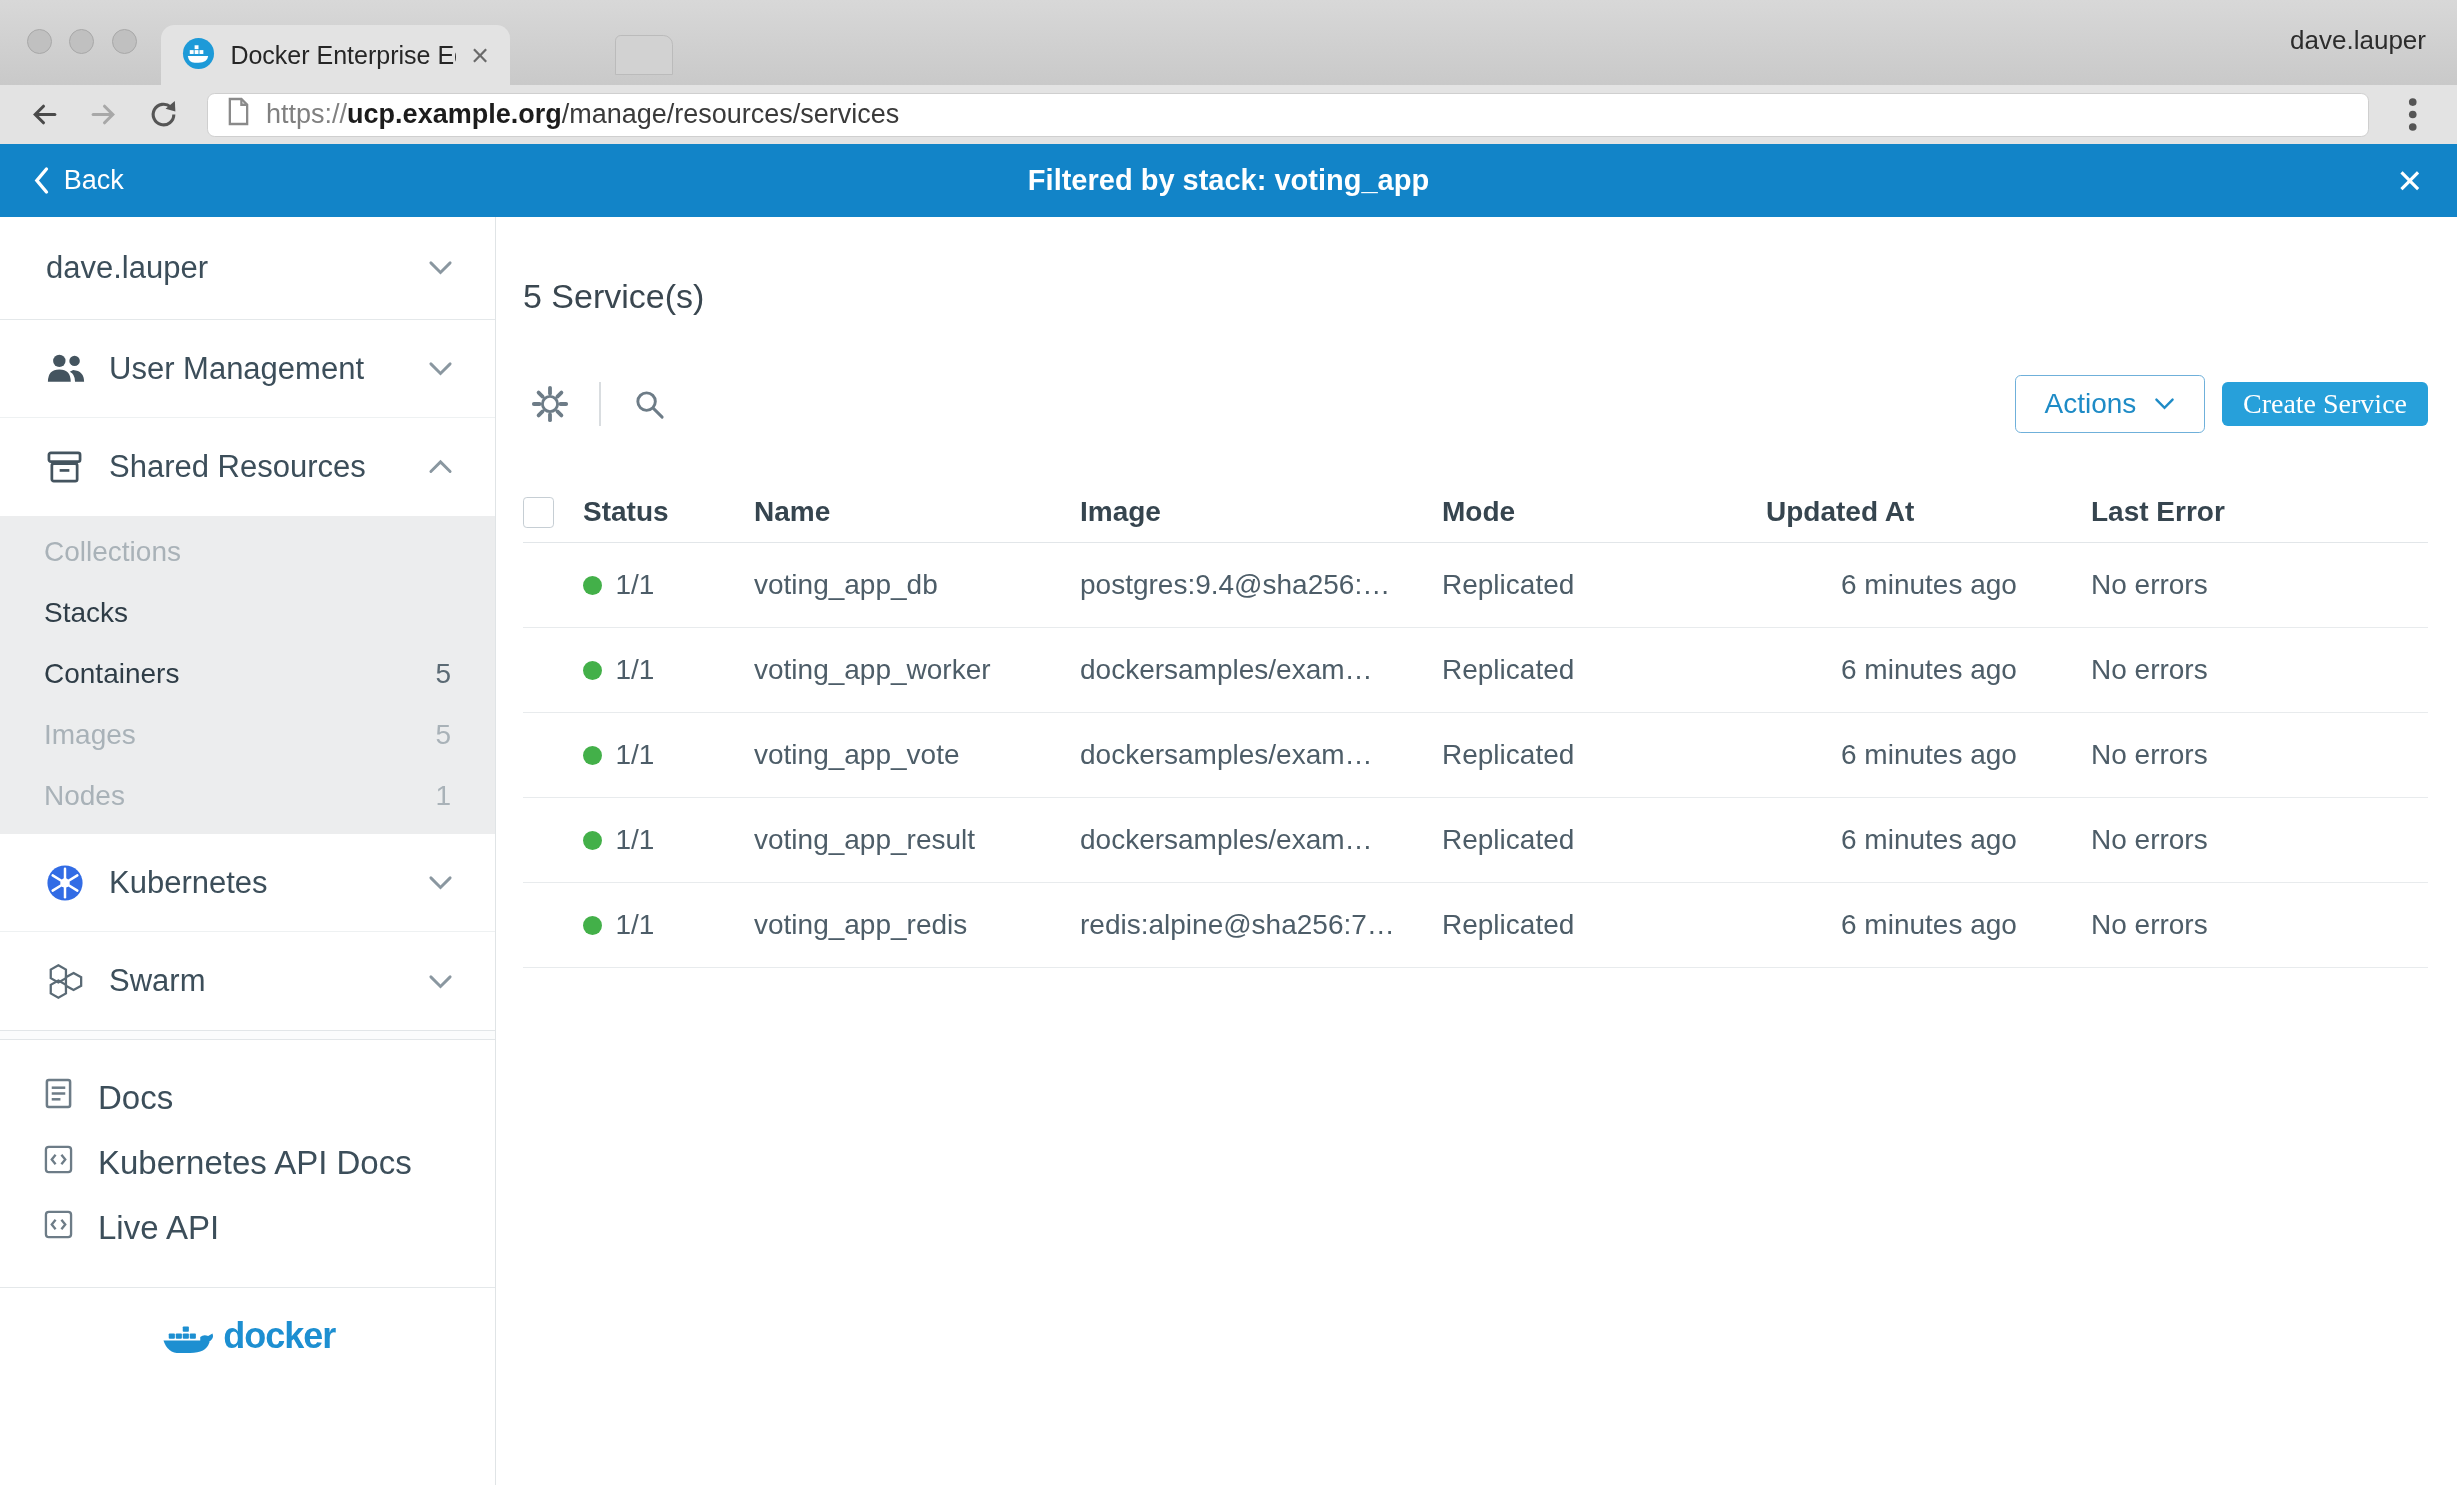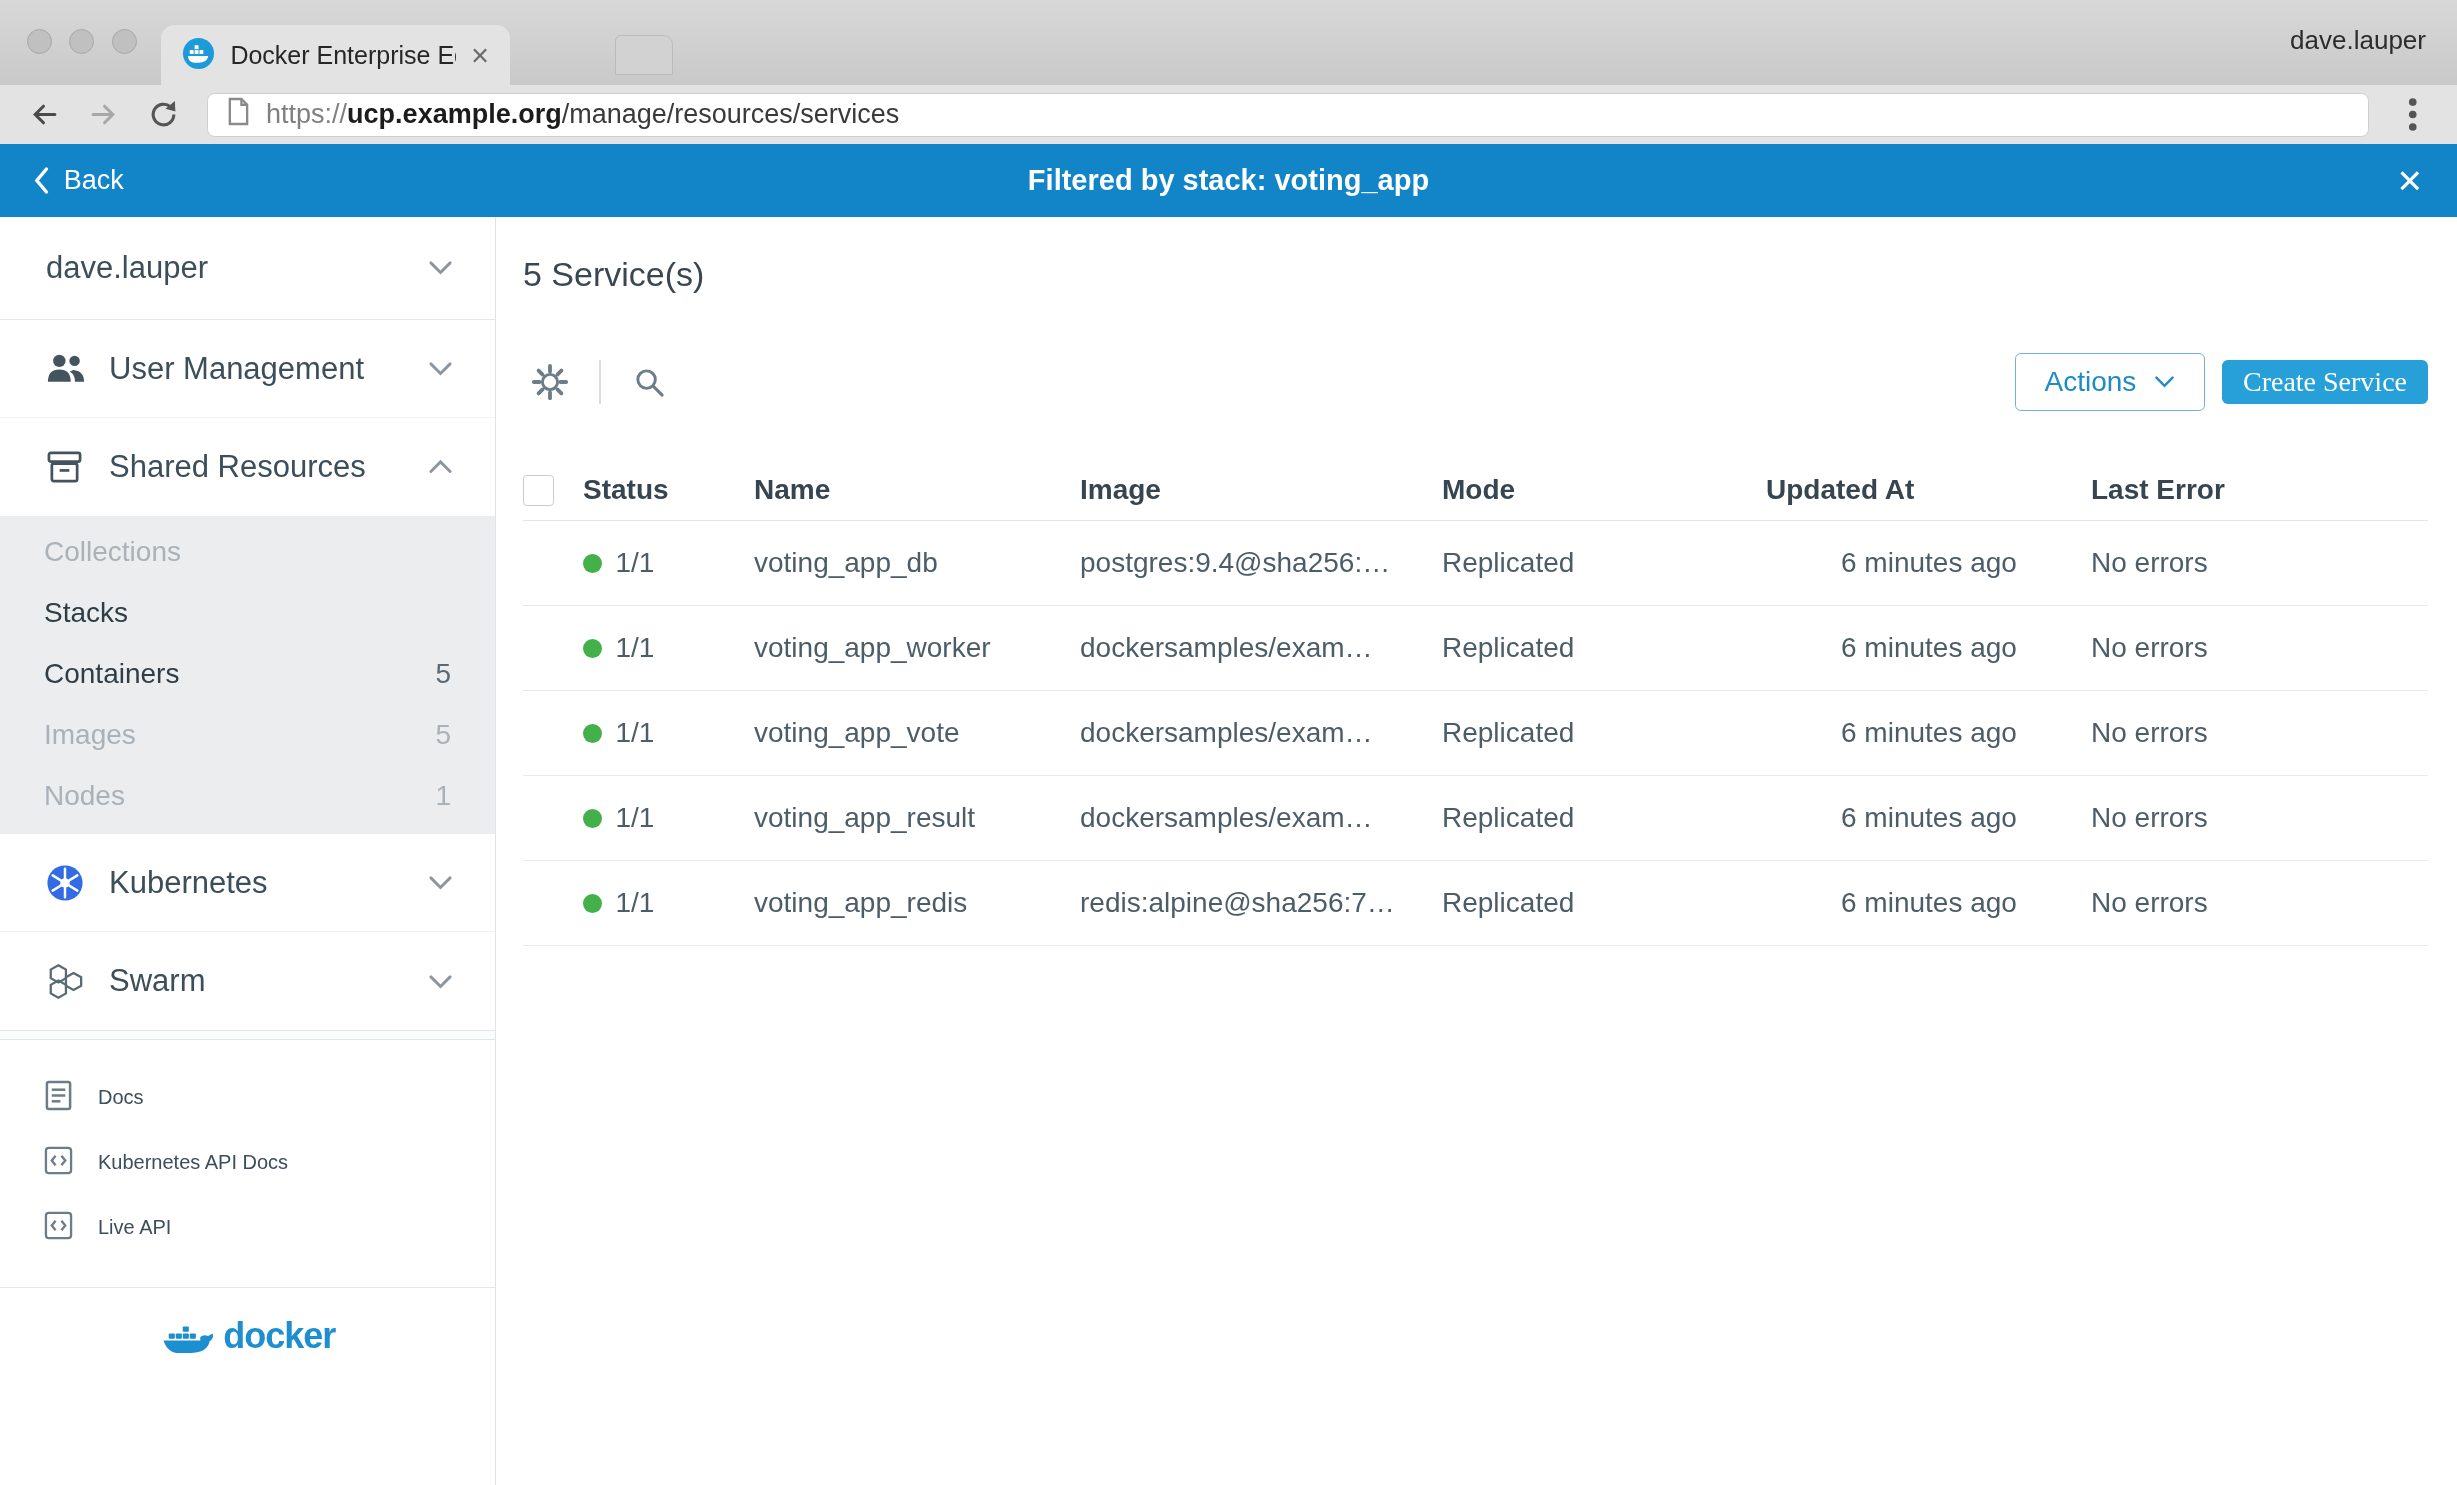--- a/index.html
+++ b/index.html
@@ -52,28 +52,28 @@
   .dot-icon{width:25px;height:25px;border-radius:50%;background:var(--green);}
 
   .submenu{background:#ecedee;padding:5.8px 0 7.7px;}
   .submenu-item{height:61px;display:flex;align-items:center;padding:0 44px;font-size:28px;color:#2f3d47;}
   .submenu-item .count{margin-left:auto;color:#5b6a74;}
   .submenu-item.disabled{color:#a9b2b8;}
   .submenu-item.disabled .count{color:#a9b2b8;}
 
   .sidebar-split{height:9.6px;border-top:1px solid #e2e6e8;border-bottom:1px solid #e2e6e8;background:#fbfcfc;}
   .footer-links{padding:25px 0 0;}
-  .footer-link{height:65px;display:flex;align-items:center;gap:25px;padding:0 44px;font-size:20px;color:#3c4e5a;}
+  .footer-link{height:65px;display:flex;align-items:center;gap:25px;padding:0 44px;font-size:33px;color:#3c4e5a;}
   .sidebar-divider{border-top:1px solid #e4e8ea;margin-top:27px;}
   .logo-row{height:96px;display:flex;align-items:center;justify-content:center;gap:7.7px;}
   .logo-text{font-size:36px;font-weight:bold;color:#1d8fd1;letter-spacing:-1px;}
 
   
   .main{flex:1;padding:0 29px 0 27px;background:#fff;overflow:hidden;}
-  .heading{margin-top:38px;font-size:34px;font-weight:normal;color:#3a4750;}
+  .heading{margin-top:60px;font-size:34px;font-weight:normal;color:#3a4750;}
 
   .toolbar{margin-top:58px;height:60px;display:flex;align-items:center;}
   .tool-btn{background:none;border:none;display:flex;align-items:center;justify-content:center;padding:0 7.7px;}
   .vdivider{width:1.9px;height:44px;background:#d9dde0;margin:0 23px;}
   .tool-right{margin-left:auto;display:flex;gap:17.3px;align-items:center;}
   .actions-btn{height:58px;padding:0 29px;background:#fff;border:1.9px solid #6fb0da;border-radius:5.8px;
                color:var(--accent-blue);font-size:28px;display:flex;align-items:center;gap:17.3px;font-family:inherit;}
   .create-btn{height:44px;padding:0 21px;background:var(--create-blue);border:none;border-radius:5.8px;
               color:#fff;font-size:28px;font-family:Liberation Serif, serif;}
 

